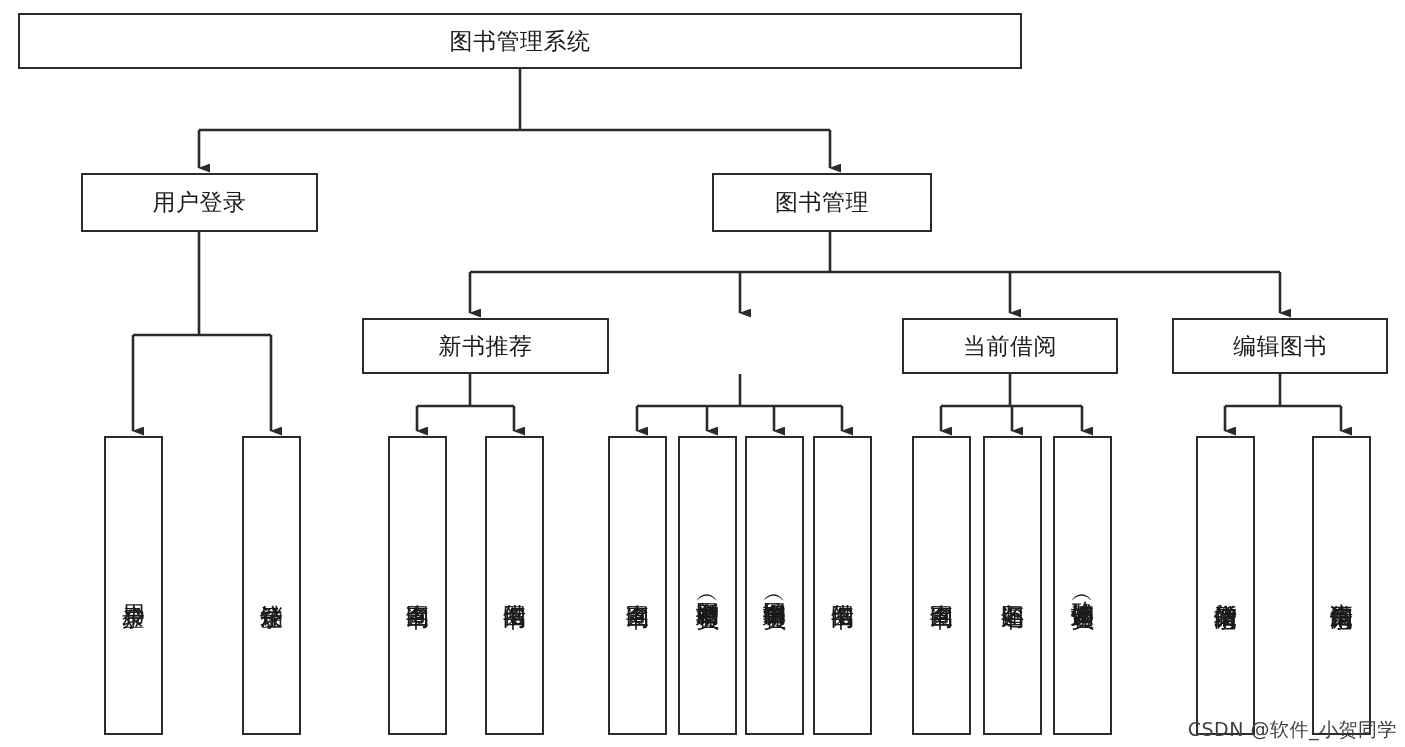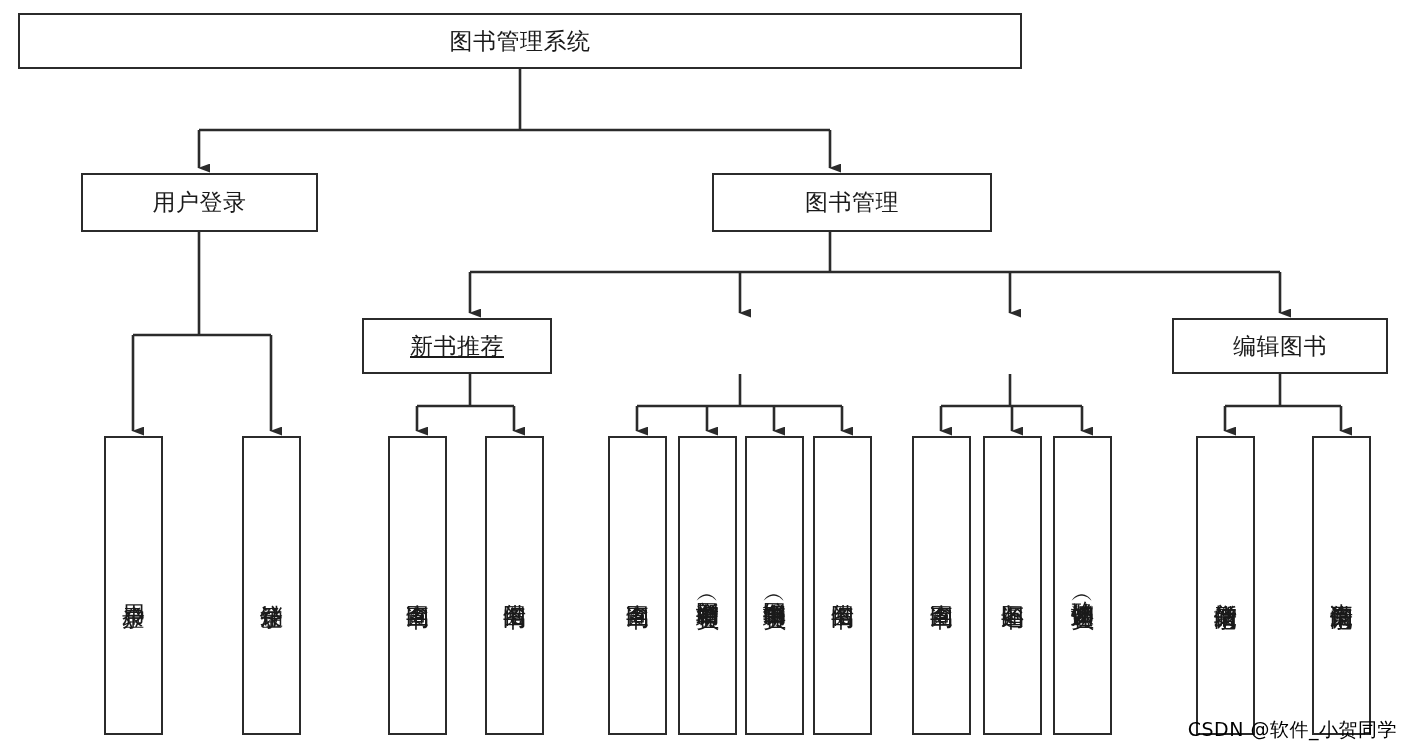--- a/index.html
+++ b/index.html
@@ -51,21 +51,21 @@
     letter-spacing: 1px;
     text-align: center;
     white-space: nowrap;
     padding-top: 4px;
   }
   .watermark {
     position: absolute;
     right: 8px;
     bottom: 4px;
     font-size: 19px;
-    color: #000000;
+    color: #404040;
     white-space: nowrap;
     z-index: 5;
     letter-spacing: 0.5px;
   }
 </style>
 </head>
 <body>
 
 <div id="diagram-root">
 
@@ -120,29 +120,32 @@
   </svg>
 
   <div class="node node-h" style="left:18px; top:13px; width:1004px; height:56px;">
     <span>图书管理系统</span>
   </div>
 
   <div class="node node-h" style="left:81px; top:173px; width:237px; height:59px;">
     <span>用户登录</span>
   </div>
 
-  <div class="node node-h" style="left:712px; top:173px; width:280px; height:59px;">
+  <div class="node node-h" style="left:712px; top:173px; width:220px; height:59px;">
     <span>图书管理</span>
   </div>
 
-  <div class="node node-h" style="left:362px; top:318px; width:190px; height:56px;text-decoration:underline;">
+  <div class="node node-h" style="left:362px; top:318px; width:247px; height:56px;">
     <span>新书推荐</span>
   </div>
 
 
+  <div class="node node-h" style="left:902px; top:318px; width:216px; height:56px;">
+    <span>当前借阅</span>
+  </div>
 
   <div class="node node-h" style="left:1172px; top:318px; width:216px; height:56px;">
     <span>编辑图书</span>
   </div>
 
   <div class="node node-v" style="left:104px; top:436px; width:59px; height:299px;">
     <span>用户登录</span>
   </div>
 
   <div class="node node-v" style="left:242px; top:436px; width:59px; height:299px;">

